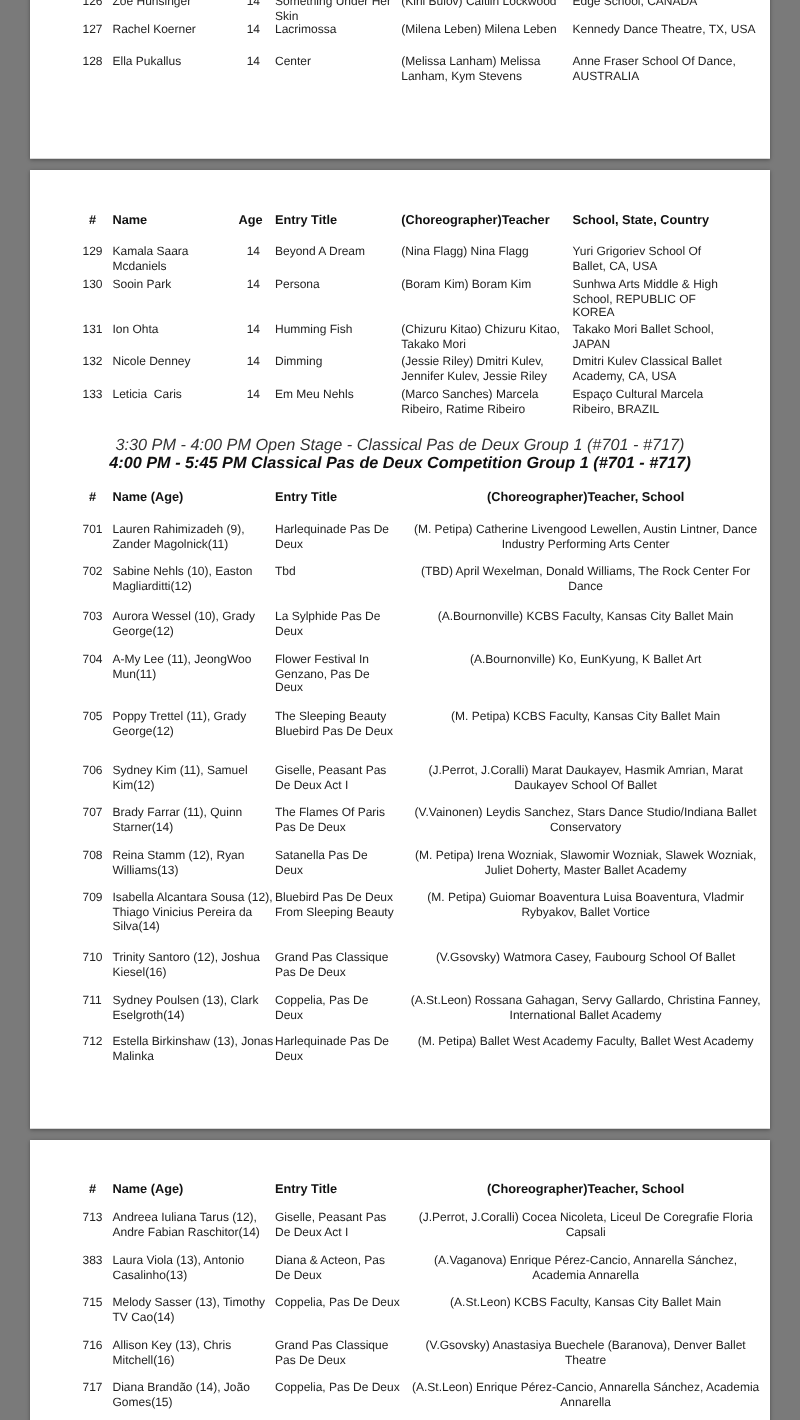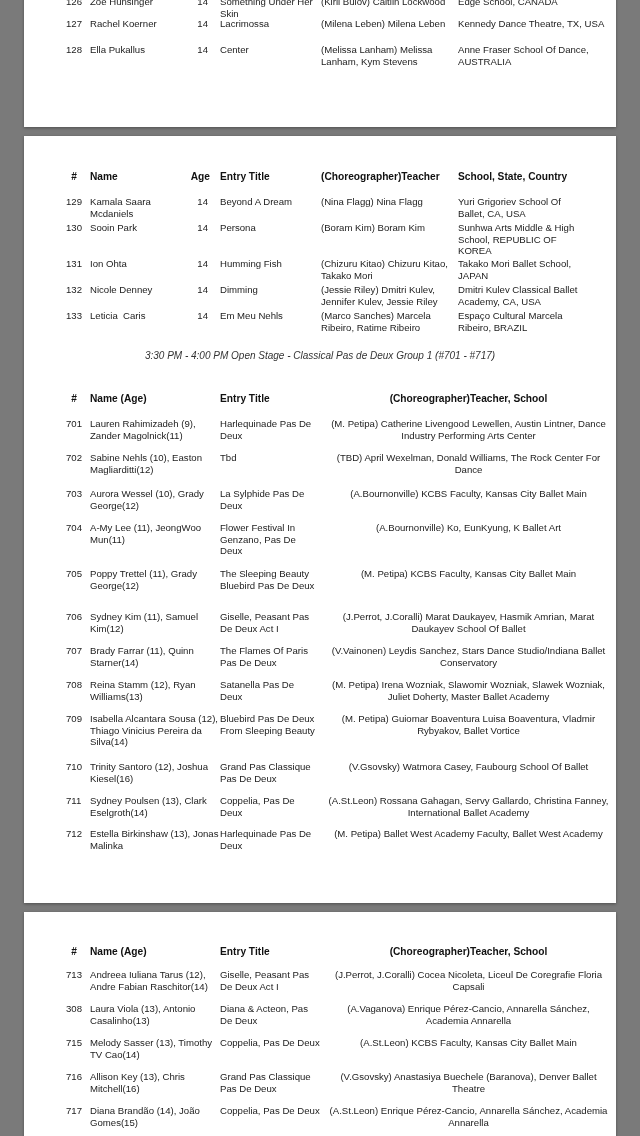--- a/index.html
+++ b/index.html
@@ -32,21 +32,21 @@
   .hdr .s-num { text-align: center; left: 44px; width: 12px; }
   
   .p-num { left: 42px; width: 22px; }
   .p-name { left: 66px; width: 130px; }
   .p-title { left: 196px; width: 100px; }
   .p-teacher { left: 302px; width: 285px; text-align: center; }
   .hdr .p-num { text-align: center; left: 44px; width: 12px; }
 
   .session {
     position: absolute; left: 0; width: 592px; text-align: center;
-    font-style: italic; font-size: 10px; line-height: 13px;
+    font-style: italic; font-size: 13px; line-height: 13px;
   }
   .session.open { color: #333; }
   .session.comp { font-weight: bold; color: #111; }
 </style>
 </head>
 <body>
 
 <div class="page" id="page1">
   <div class="row" style="top:16px">
     <span class="c s-num">126</span>
@@ -119,20 +119,21 @@
   <div class="row" style="top:174px">
     <span class="c s-num">133</span>
     <span class="c s-name" style="white-space:pre">Leticia  Caris</span>
     <span class="c s-age">14</span>
     <span class="c s-title">Em Meu Nehls</span>
     <span class="c s-teacher">(Marco Sanches) Marcela Ribeiro, Ratime Ribeiro</span>
     <span class="c s-school" style="width:125px">Espaço Cultural Marcela Ribeiro, BRAZIL</span>
   </div>
 
   <div class="session open" style="top:213px">3:30 PM - 4:00 PM Open Stage - Classical Pas de Deux Group 1 (#701 - #717)</div>
+  <div class="session comp" style="top:227px">4:00 PM - 5:45 PM Classical Pas de Deux Competition Group 1 (#701 - #717)</div>
 
   <div class="hdr" style="top:257px">
     <span class="c p-num">#</span>
     <span class="c p-name">Name (Age)</span>
     <span class="c p-title">Entry Title</span>
     <span class="c p-teacher">(Choreographer)Teacher, School</span>
   </div>
 
   <div class="row" style="top:282px">
     <span class="c p-num">701</span>
@@ -215,21 +216,21 @@
     <span class="c p-title">Entry Title</span>
     <span class="c p-teacher">(Choreographer)Teacher, School</span>
   </div>
   <div class="row" style="top:57px">
     <span class="c p-num">713</span>
     <span class="c p-name">Andreea Iuliana Tarus (12), Andre Fabian Raschitor(14)</span>
     <span class="c p-title">Giselle, Peasant Pas De Deux Act I</span>
     <span class="c p-teacher">(J.Perrot, J.Coralli) Cocea Nicoleta, Liceul De Coregrafie Floria Capsali</span>
   </div>
   <div class="row" style="top:91px">
-    <span class="c p-num">308</span>
+    <span class="c p-num">383</span>
     <span class="c p-name">Laura Viola (13), Antonio Casalinho(13)</span>
     <span class="c p-title">Diana &amp; Acteon, Pas De Deux</span>
     <span class="c p-teacher">(A.Vaganova) Enrique Pérez-Cancio, Annarella Sánchez, Academia Annarella</span>
   </div>
   <div class="row" style="top:125px">
     <span class="c p-num">715</span>
     <span class="c p-name">Melody Sasser (13), Timothy TV Cao(14)</span>
     <span class="c p-title">Coppelia, Pas De Deux</span>
     <span class="c p-teacher">(A.St.Leon) KCBS Faculty, Kansas City Ballet Main</span>
   </div>

